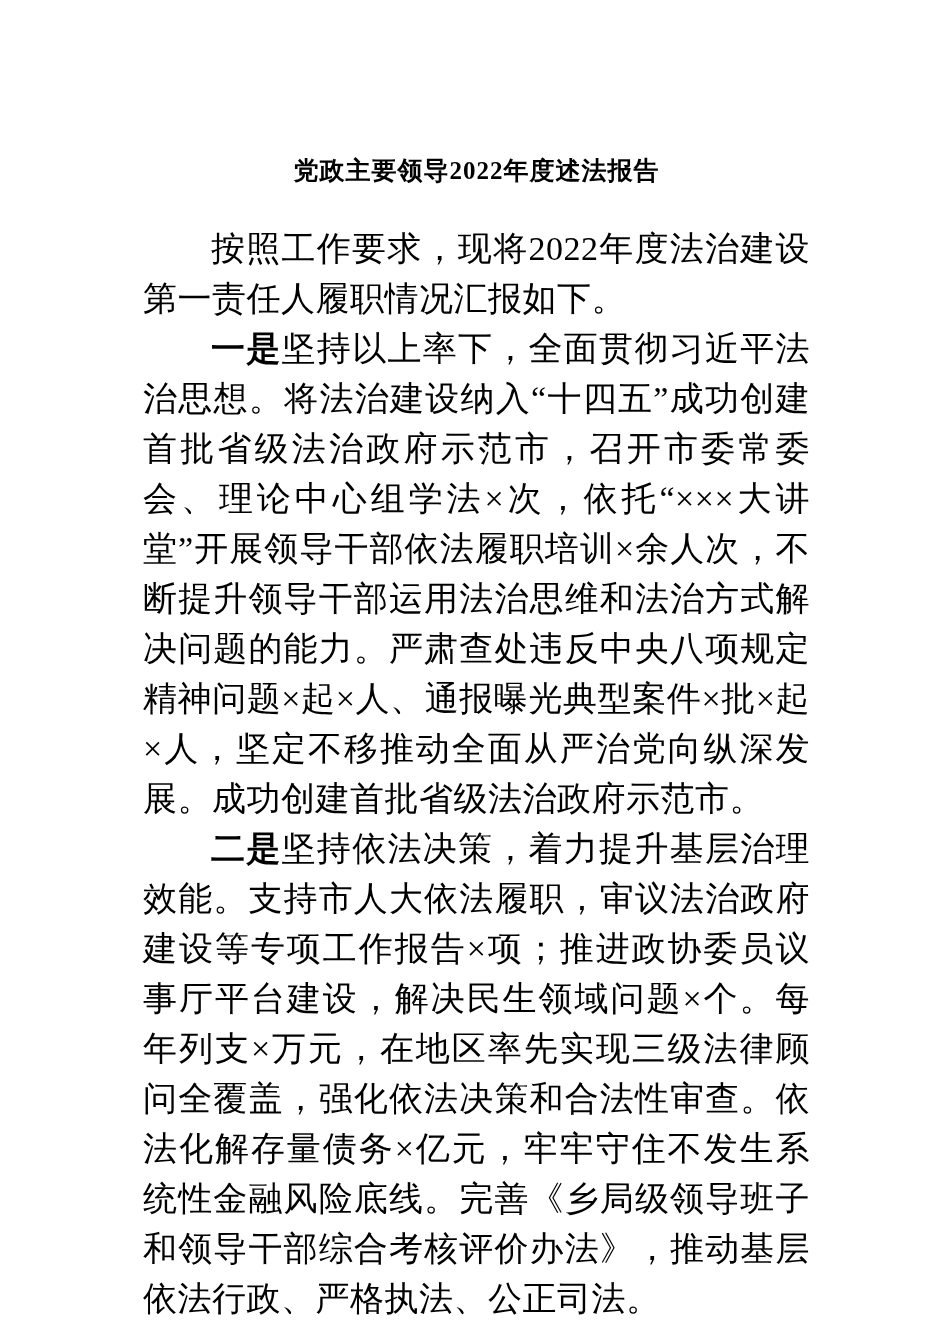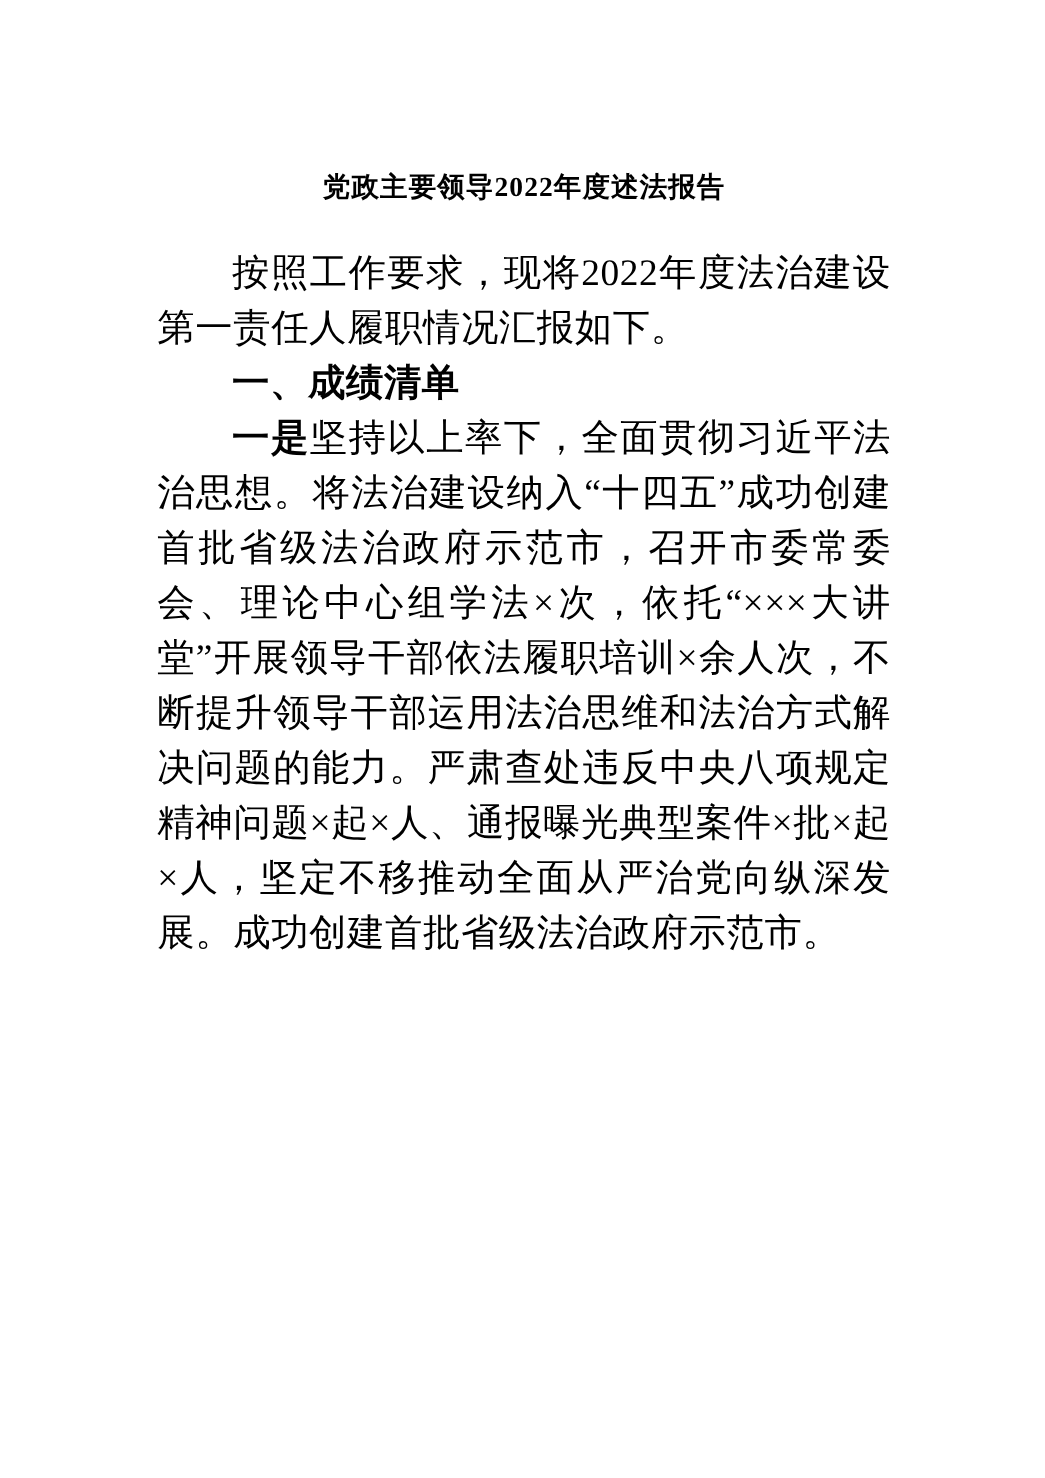--- a/index.html
+++ b/index.html
@@ -45,18 +45,18 @@
 </style>
 </head>
 <body>
 
 <div class="page">
 
   <h1 class="doc-title">党政主要领导2022年度述法报告</h1>
 
   <p class="para">按照工作要求，现将2022年度法治建设第一责任人履职情况汇报如下。</p>
 
-  <p class="para section-heading">一、成绩清单</p>
 
   <p class="para"><span class="lead">一是</span><span>坚持以上率下，全面贯彻习近平法治思想。将法治建设纳入“十四五”成功创建首批省级法治政府示范市，召开市委常委会、理论中心组学法×次，依托“×××大讲堂”开展领导干部依法履职培训×余人次，不断提升领导干部运用法治思维和法治方式解决问题的能力。严肃查处违反中央八项规定精神问题×起×人、通报曝光典型案件×批×起×人，坚定不移推动全面从严治党向纵深发展。成功创建首批省级法治政府示范市。</span></p>
 
+  <p class="para"><span class="lead">二是</span><span>坚持依法决策，着力提升基层治理效能。支持市人大依法履职，审议法治政府建设等专项工作报告×项；推进政协委员议事厅平台建设，解决民生领域问题×个。每年列支×万元，在地区率先实现三级法律顾问全覆盖，强化依法决策和合法性审查。依法化解存量债务×亿元，牢牢守住不发生系统性金融风险底线。完善《乡局级领导班子和领导干部综合考核评价办法》，推动基层依法行政、严格执法、公正司法。</span></p>
 
 </div>
 
 </body></html>

